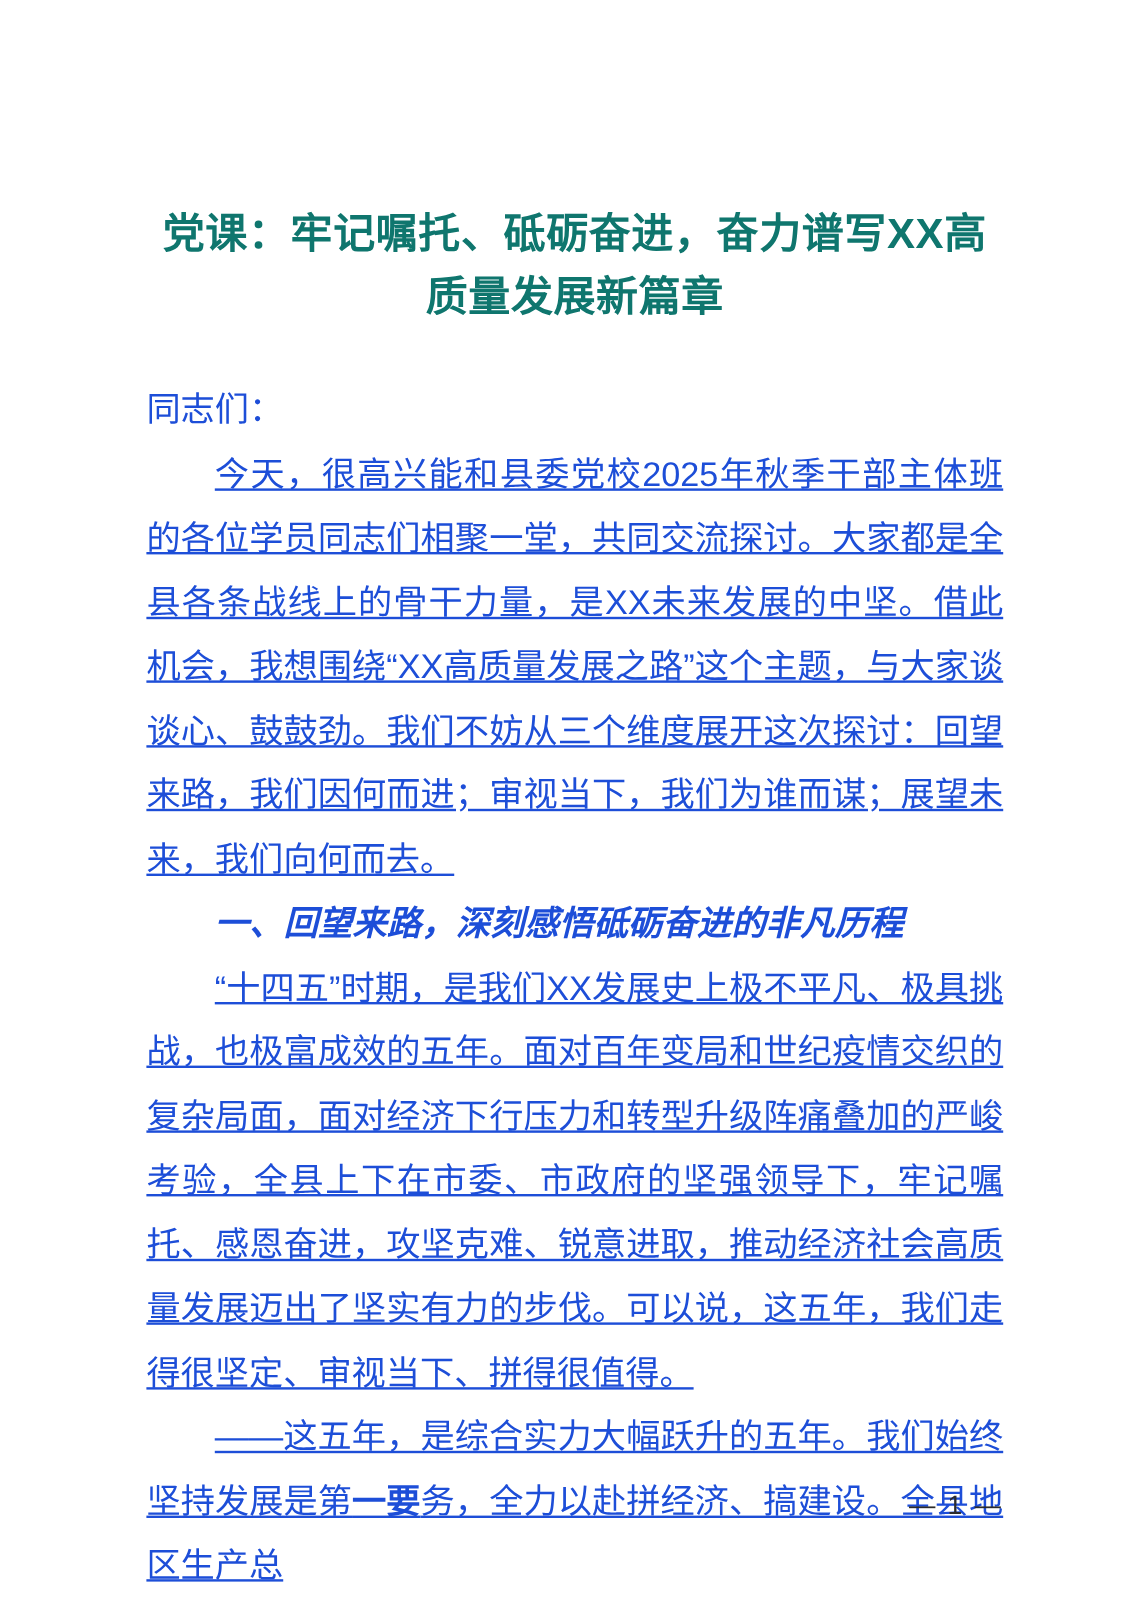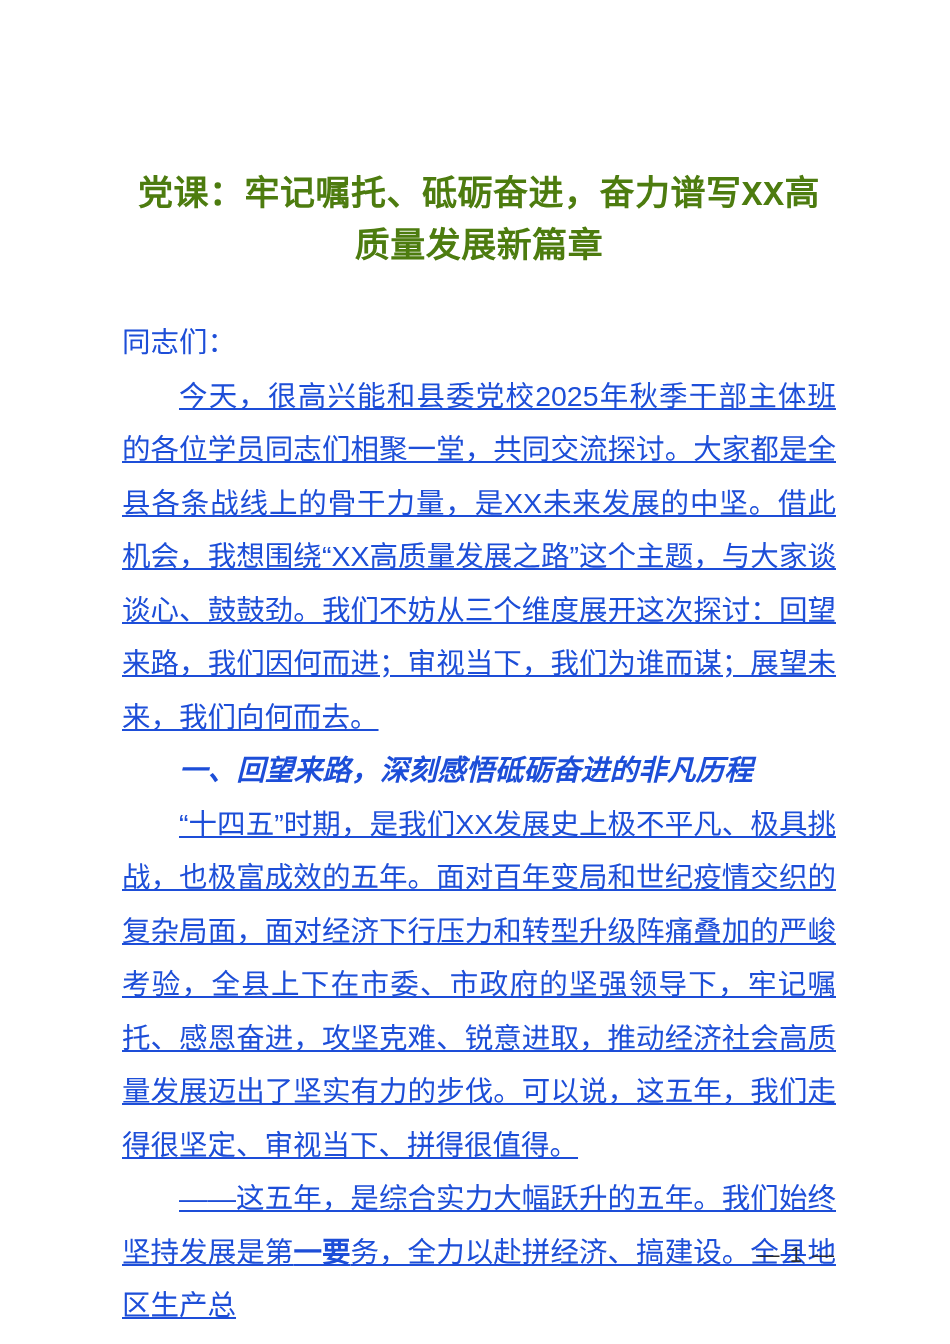--- a/index.html
+++ b/index.html
@@ -30,23 +30,22 @@
 
   
   .doc-title {
     margin: 0;
     padding-top: 170px;
     font-size: 35px;
     line-height: 52px;
     font-weight: bold;
     text-align: center;
     letter-spacing: 0.5px;
-    color: #4d7c0f;
+    color: #0f766e;
     word-break: break-all;
-    font-family: Liberation Mono, monospace;
   }
 
   
   .body-block {
     margin-top: 42px;
   }
 
   p.para {
     margin: 0;
     font-size: 28.5px;

